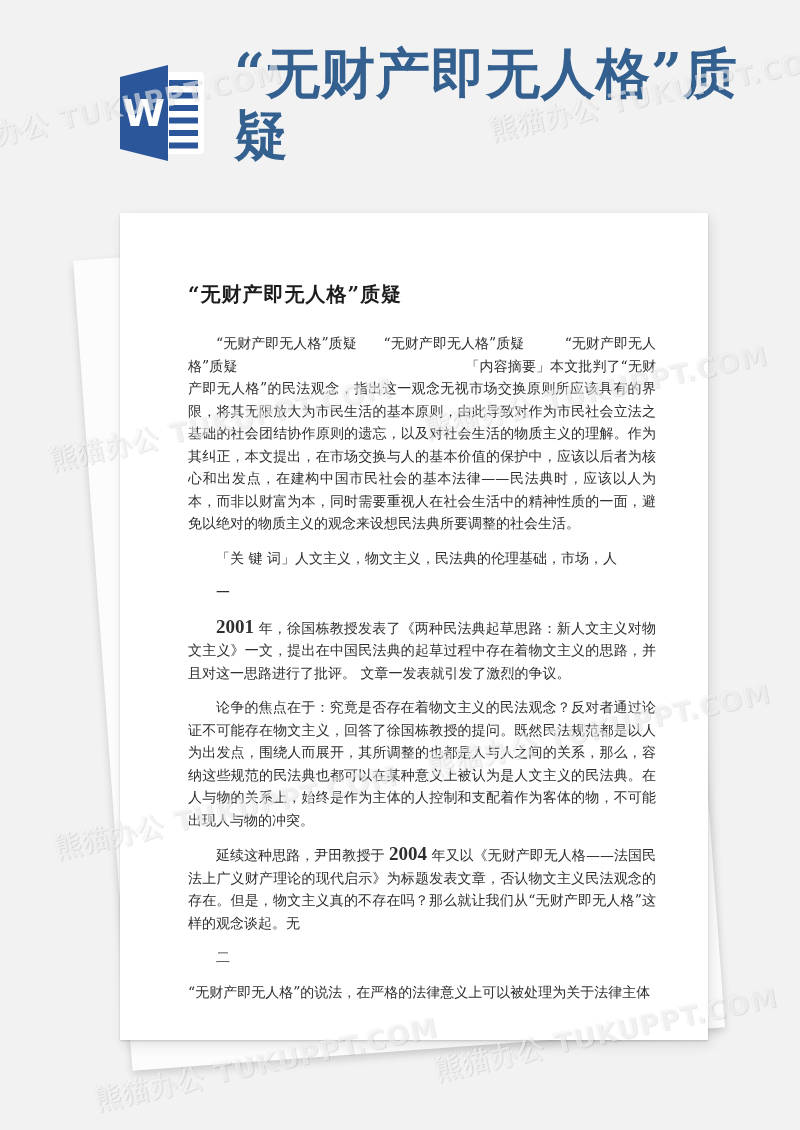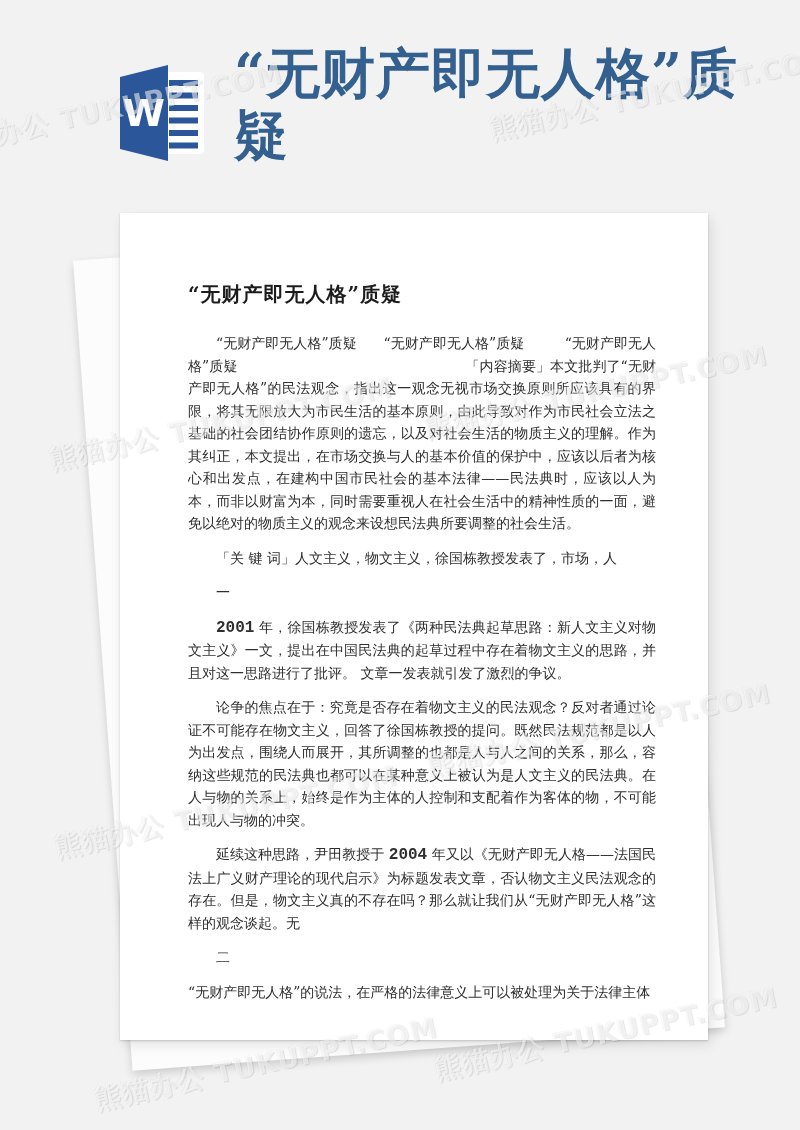--- a/index.html
+++ b/index.html
@@ -32,21 +32,21 @@
     margin:0 0 24px 0;
     font-family:"DejaVu Serif","Liberation Serif",serif;
     font-size:20px;font-weight:bold;letter-spacing:1px;color:#1c1c1c;
   }
   .doc-body{
     font-family:"DejaVu Serif","Liberation Serif",serif;
     font-size:14px;line-height:22.5px;color:#2f2f2f;text-align:justify;
   }
   .para{margin:0 0 12px 0;}
   .para.indent{text-indent:2em;}
-  .num-bold{font-weight:bold;font-family:Liberation Mono, monospace;font-size:16px;}
+  .num-bold{font-weight:bold;font-family:Liberation Serif, serif;font-size:19px;}
 
   
   .watermark{
     position:absolute;white-space:nowrap;pointer-events:none;z-index:6;
     transform:rotate(-12deg);transform-origin:left center;
     font-family:"DejaVu Sans","Liberation Sans",sans-serif;
     font-weight:bold;font-size:27px;letter-spacing:1px;
     color:rgba(255,255,255,0.55);
     text-shadow:1px 1px 1px rgba(0,0,0,0.10), -1px -1px 0 rgba(0,0,0,0.03);
   }
@@ -71,21 +71,21 @@
       <text x="32" y="66" text-anchor="middle" font-family="DejaVu Sans, Liberation Sans, sans-serif" font-weight="bold" font-size="38" fill="#ffffff">W</text>
     </svg>
   </div>
   <h1 class="doc-title">“无财产即无人格”质疑</h1>
 
   <div class="paper back"></div>
   <div class="paper main">
     <h2 class="doc-heading">“无财产即无人格”质疑</h2>
     <div class="doc-body">
         <div class="para indent"><span>“无财产即无人格”质疑&nbsp;&nbsp;&nbsp;&nbsp;&nbsp;&nbsp;“无财产即无人格”质疑&nbsp;&nbsp;&nbsp;&nbsp;&nbsp;&nbsp;&nbsp;&nbsp;&nbsp;“无财产即无人格”质疑&nbsp;&nbsp;&nbsp;&nbsp;&nbsp;&nbsp;&nbsp;&nbsp;&nbsp;&nbsp;&nbsp;&nbsp;&nbsp;&nbsp;&nbsp;&nbsp;&nbsp;&nbsp;&nbsp;&nbsp;&nbsp;&nbsp;&nbsp;&nbsp;&nbsp;&nbsp;&nbsp;&nbsp;&nbsp;&nbsp;&nbsp;&nbsp;&nbsp;&nbsp;&nbsp;&nbsp;&nbsp;&nbsp;&nbsp;&nbsp;&nbsp;&nbsp;&nbsp;&nbsp;&nbsp;&nbsp;&nbsp;&nbsp;&nbsp;&nbsp;「内容摘要」本文批判了“无财产即无人格”的民法观念，指出这一观念无视市场交换原则所应该具有的界限，将其无限放大为市民生活的基本原则，由此导致对作为市民社会立法之基础的社会团结协作原则的遗忘，以及对社会生活的物质主义的理解。作为其纠正，本文提出，在市场交换与人的基本价值的保护中，应该以后者为核心和出发点，在建构中国市民社会的基本法律——民法典时，应该以人为本，而非以财富为本，同时需要重视人在社会生活中的精神性质的一面，避免以绝对的物质主义的观念来设想民法典所要调整的社会生活。</span></div>
-        <div class="para indent"><span>「关 键 词」人文主义，物文主义，徐国栋教授发表了，市场，人</span></div>
+        <div class="para indent"><span>「关 键 词」人文主义，物文主义，民法典的伦理基础，市场，人</span></div>
         <div class="para indent"><span>一</span></div>
         <div class="para indent"><span class="num-bold">2001</span><span> 年，徐国栋教授发表了《两种民法典起草思路：新人文主义对物文主义》一文，提出在中国民法典的起草过程中存在着物文主义的思路，并且对这一思路进行了批评。 文章一发表就引发了激烈的争议。</span></div>
         <div class="para indent"><span>论争的焦点在于：究竟是否存在着物文主义的民法观念？反对者通过论证不可能存在物文主义，回答了徐国栋教授的提问。既然民法规范都是以人为出发点，围绕人而展开，其所调整的也都是人与人之间的关系，那么，容纳这些规范的民法典也都可以在某种意义上被认为是人文主义的民法典。在人与物的关系上，始终是作为主体的人控制和支配着作为客体的物，不可能出现人与物的冲突。</span></div>
         <div class="para indent"><span>延续这种思路，尹田教授于 </span><span class="num-bold">2004</span><span> 年又以《无财产即无人格——法国民法上广义财产理论的现代启示》为标题发表文章，否认物文主义民法观念的存在。但是，物文主义真的不存在吗？那么就让我们从“无财产即无人格”这样的观念谈起。无</span></div>
         <div class="para indent"><span>二</span></div>
         <div class="para"><span>“无财产即无人格”的说法，在严格的法律意义上可以被处理为关于法律主体</span></div>
       </div>
   </div>
 
   <div>

